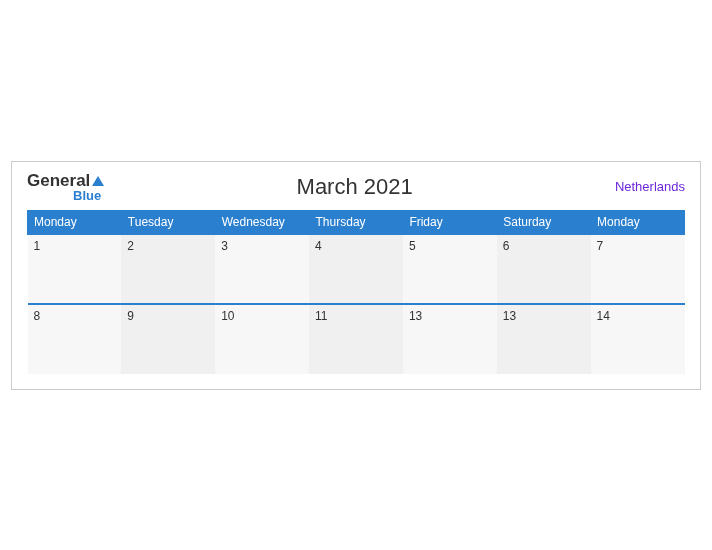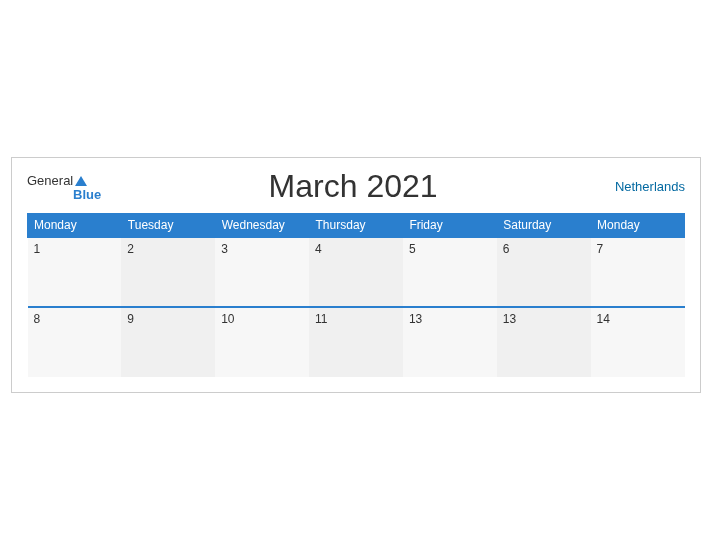--- a/index.html
+++ b/index.html
@@ -25,50 +25,50 @@
       margin-bottom: 8px;
       position: relative;
     }
     .logo-area {
       display: flex;
       flex-direction: column;
       align-items: flex-start;
       line-height: 1;
     }
     .logo-general {
-      font-size: 13px;
-      font-weight: normal;
+      font-size: 17px;
+      font-weight: bold;
       color: #333;
     }
     .logo-blue {
       font-size: 13px;
       font-weight: bold;
       color: #2a7fce;
       padding-left: 46px;
     }
     .logo-triangle {
       display: inline-block;
       width: 0;
       height: 0;
       border-left: 6px solid transparent;
       border-right: 6px solid transparent;
       border-bottom: 10px solid #2a7fce;
       margin-left: 2px;
       vertical-align: middle;
     }
     .calendar-title {
-      font-size: 32px;
+      font-size: 22px;
       font-weight: normal;
       color: #333;
       text-align: center;
       flex: 1;
     }
     .calendar-country {
       font-size: 13px;
-      color: #0369a1;
+      color: #6d28d9;
       text-align: right;
       min-width: 80px;
     }
     .calendar-grid {
       width: 100%;
       border-collapse: collapse;
       margin-top: 6px;
     }
     .calendar-grid thead tr th {
       background-color: #2a7fce;

